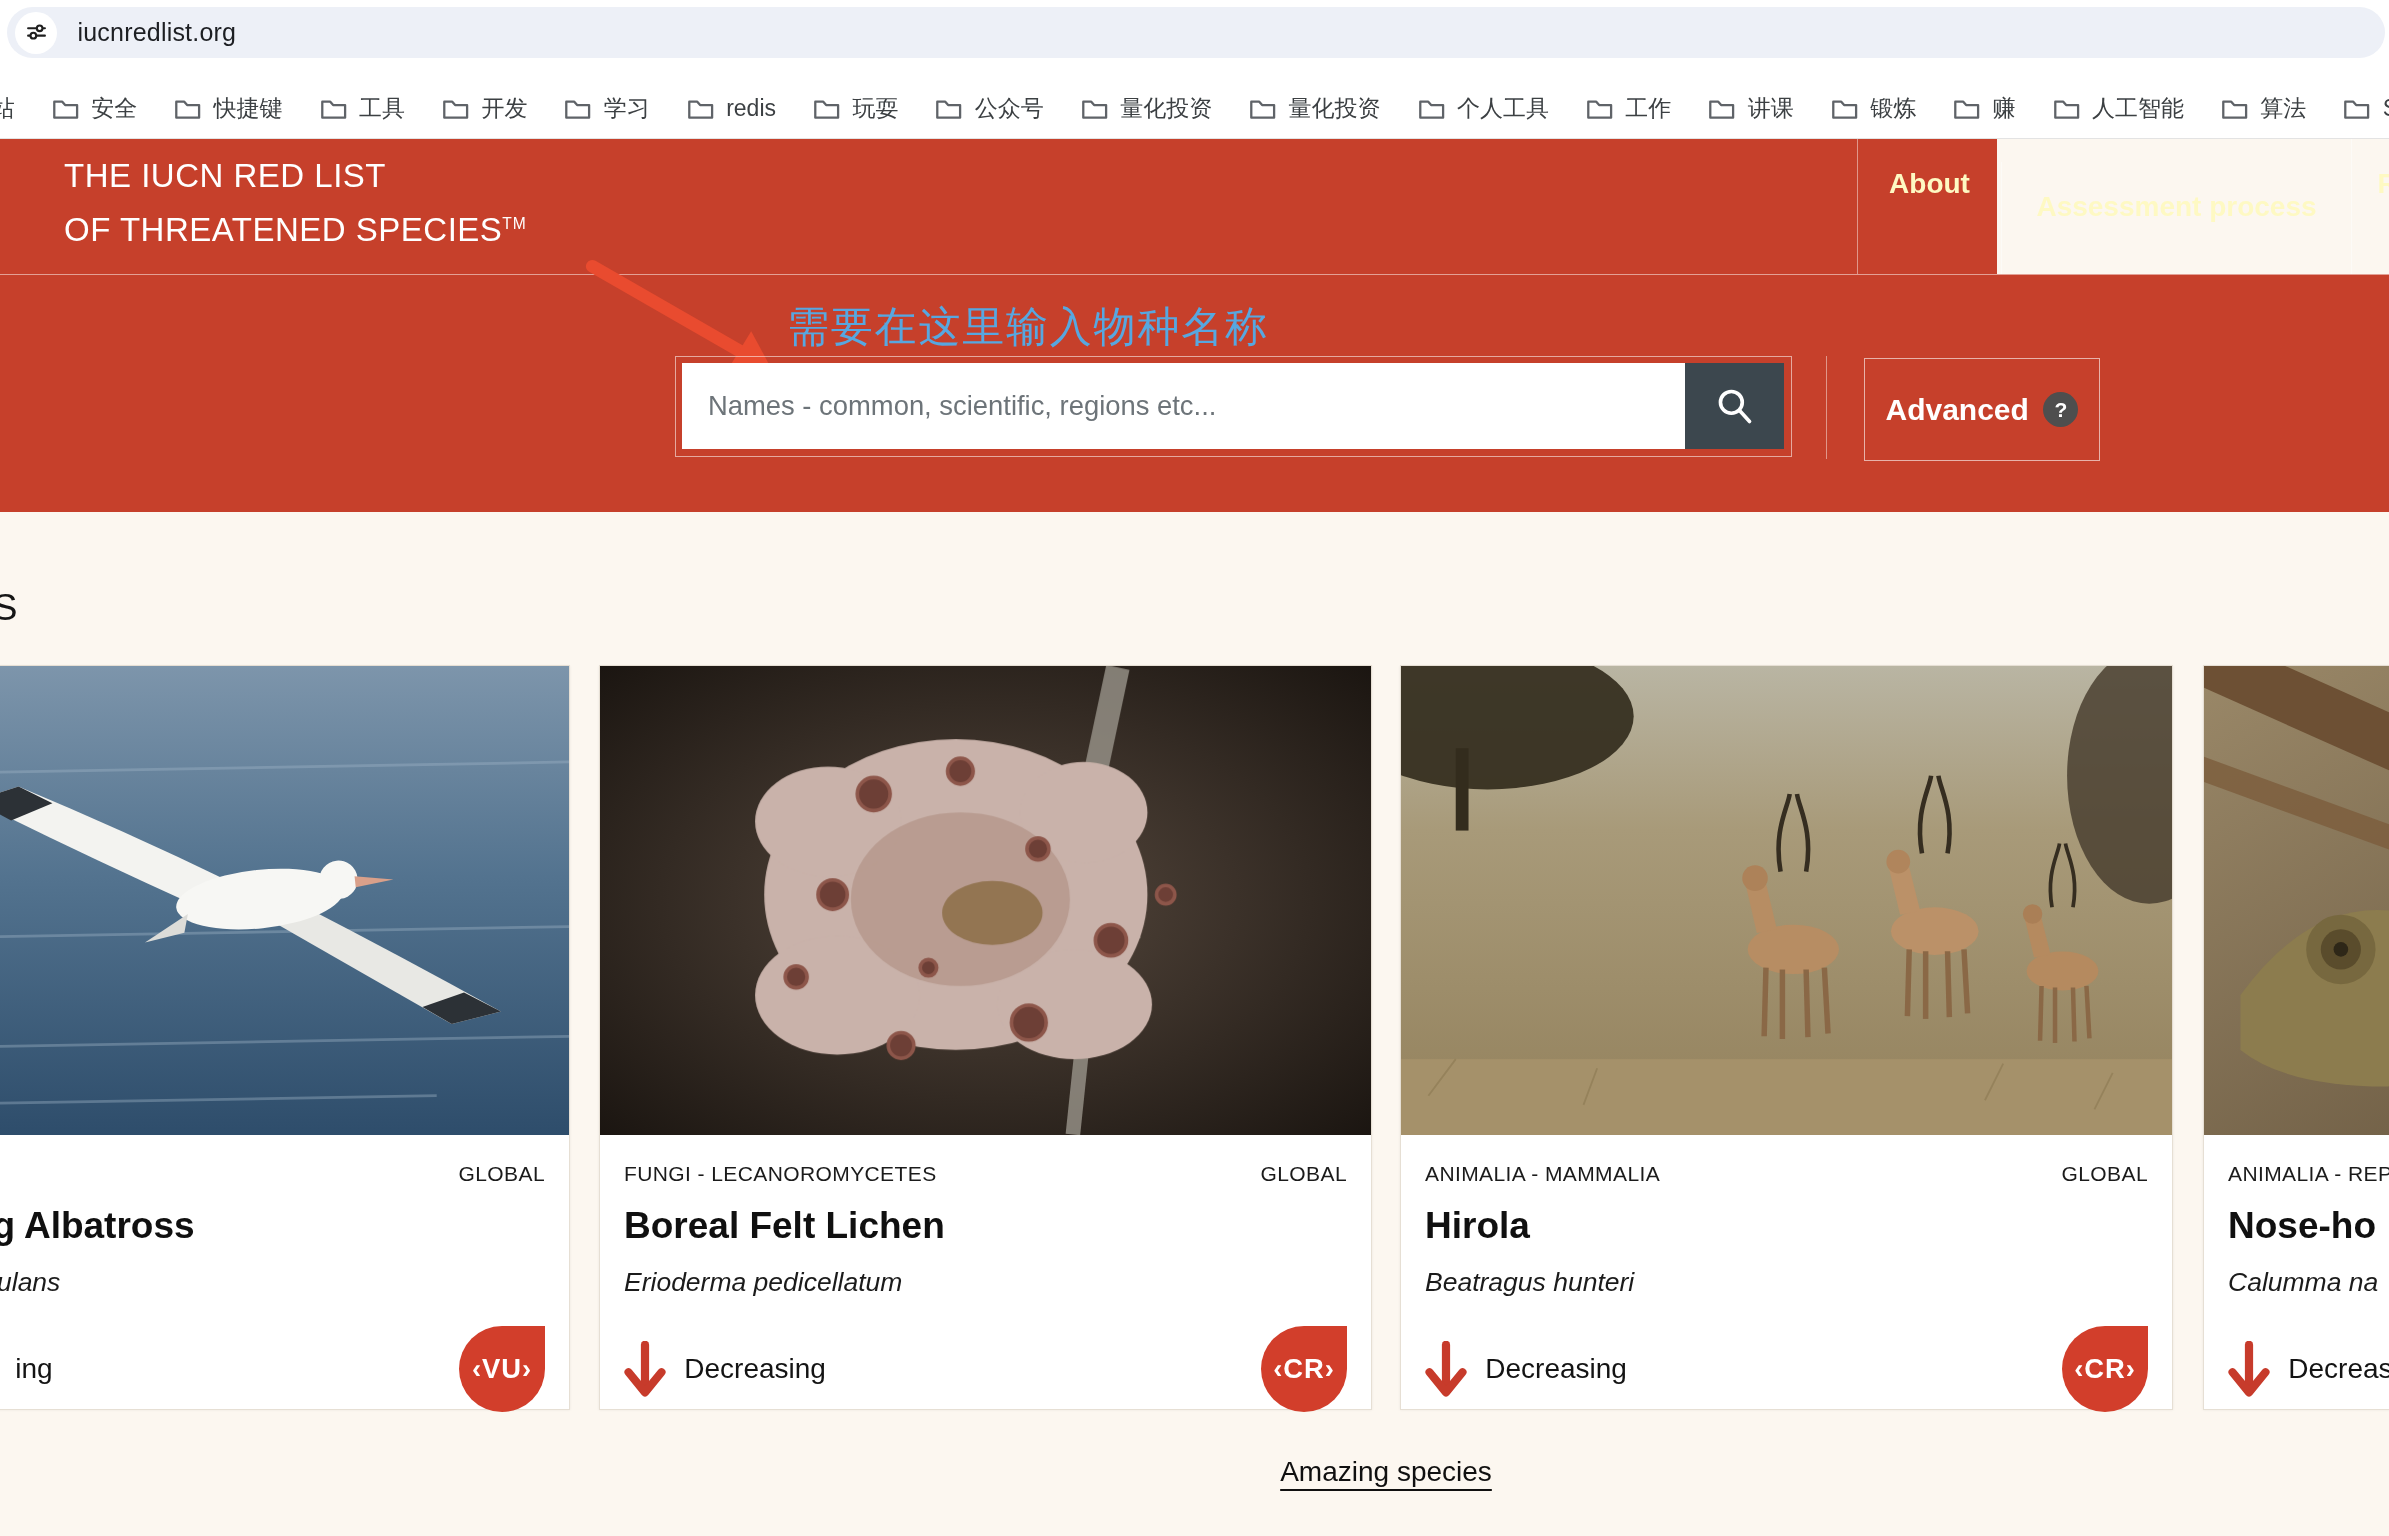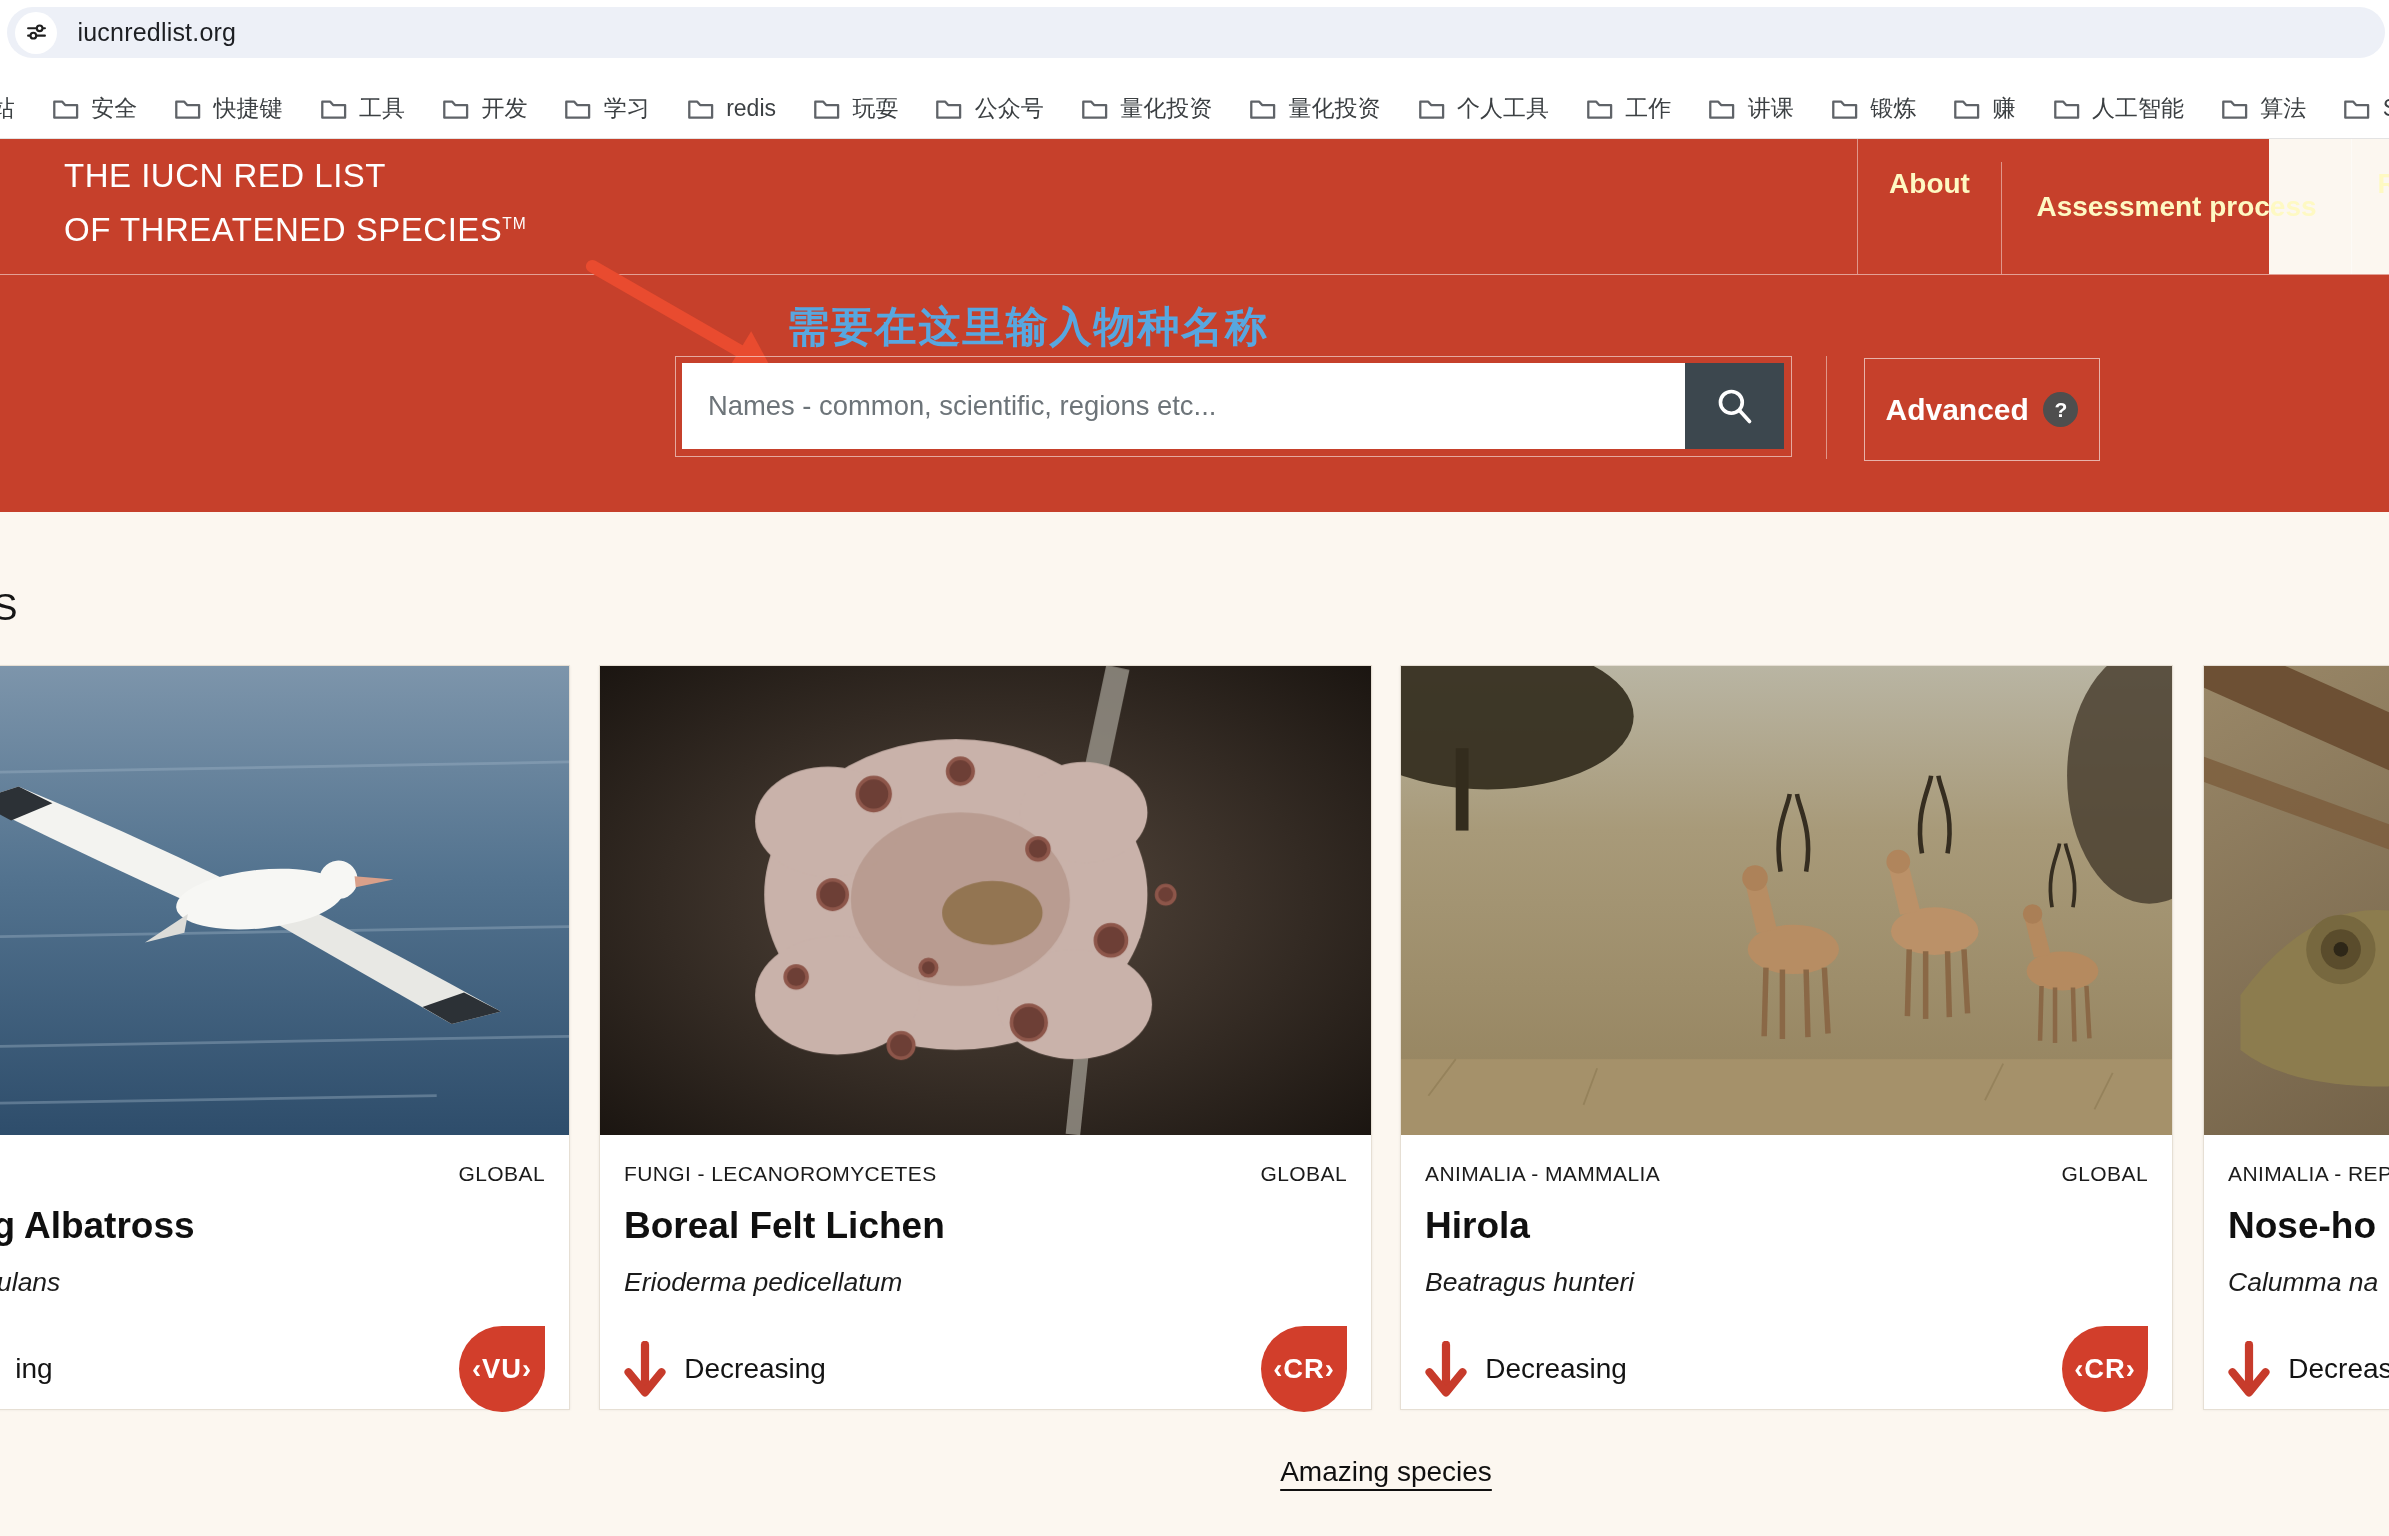--- a/index.html
+++ b/index.html
@@ -15,37 +15,37 @@
     background:#EDF0F7; border-radius:25.6px; display:flex; align-items:center; }
   .site-btn { width:42px; height:42px; border-radius:50%; background:#ffffff;
     margin-left:8.2px; display:flex; align-items:center; justify-content:center; }
   .url-text { margin-left:20px; font-size:25px; color:#1d1f23; letter-spacing:0.2px; }
   .bookmarks { position:absolute; left:0; top:77px; width:2389px; height:62px;
     display:flex; align-items:center; gap:37px; padding-left:0; }
   .bm { display:flex; align-items:center; gap:12px; flex:0 0 auto; }
   .bm-label { font-size:23px; color:#3c4043; white-space:nowrap; }
   .bm.first { margin-left:-8.2px; }
   
-  .band-top { position:absolute; left:0; top:139px; width:2269px; height:135px;
+  .band-top { position:absolute; left:0; top:139px; width:1997px; height:135px;
     background:#C6402B; }
   .brand { position:absolute; left:64px; top:12.8px; color:#ffffff;
     font-size:33px; line-height:48px; font-weight:500; letter-spacing:0.5px; }
   .brand sup { font-size:15.6px; vertical-align:super; letter-spacing:0.9px; }
   .nav { position:absolute; left:1857px; top:0; height:135px; display:flex; }
   .nav-item { border-left:0.9px solid rgba(255,255,255,.45); height:135px;
     padding-top:29px; color:#fef9c3; font-size:28px; font-weight:bold;
     white-space:nowrap; text-align:center; }
   .nav-item.n0 { width:144px; }
   .nav-item.n1 { width:350px;margin-top:23px; }
   .nav-item.n2 { width:38px; text-align:left; padding-left:25.6px; overflow:visible; }
   
   .band-search { position:absolute; left:0; top:274px; width:2389px; height:238px;
     background:#C6402B; border-top:0.9px solid rgba(255,255,255,.5); }
   .annotation { position:absolute; left:787px; top:24px; font-size:42px;
-    font-weight:700; color:#57A7E0; letter-spacing:1.8px; white-space:nowrap; }
+    font-weight:400; color:#57A7E0; letter-spacing:1.8px; white-space:nowrap; }
   .hint-arrow { position:absolute; left:585px; top:-15.6px; }
   .search-wrap { position:absolute; left:675px; top:81px; display:flex;
     border:1.8px solid rgba(255,255,255,.55); padding:6.4px; }
   .search-input { width:1003px; height:86px; border:none; outline:none;
     background:#ffffff; font-size:27.4px; color:#3a3f44; padding:0 25.6px;
     font-family:"Liberation Sans",sans-serif; }
   .search-input::placeholder { color:#6d7479; opacity:1; }
   .search-btn { width:99px; height:86px; background:#3C474E; border:none;
     display:flex; align-items:center; justify-content:center; cursor:pointer; }
   .v-divider { position:absolute; left:1826px; top:81px; width:0.9px; height:103px;

